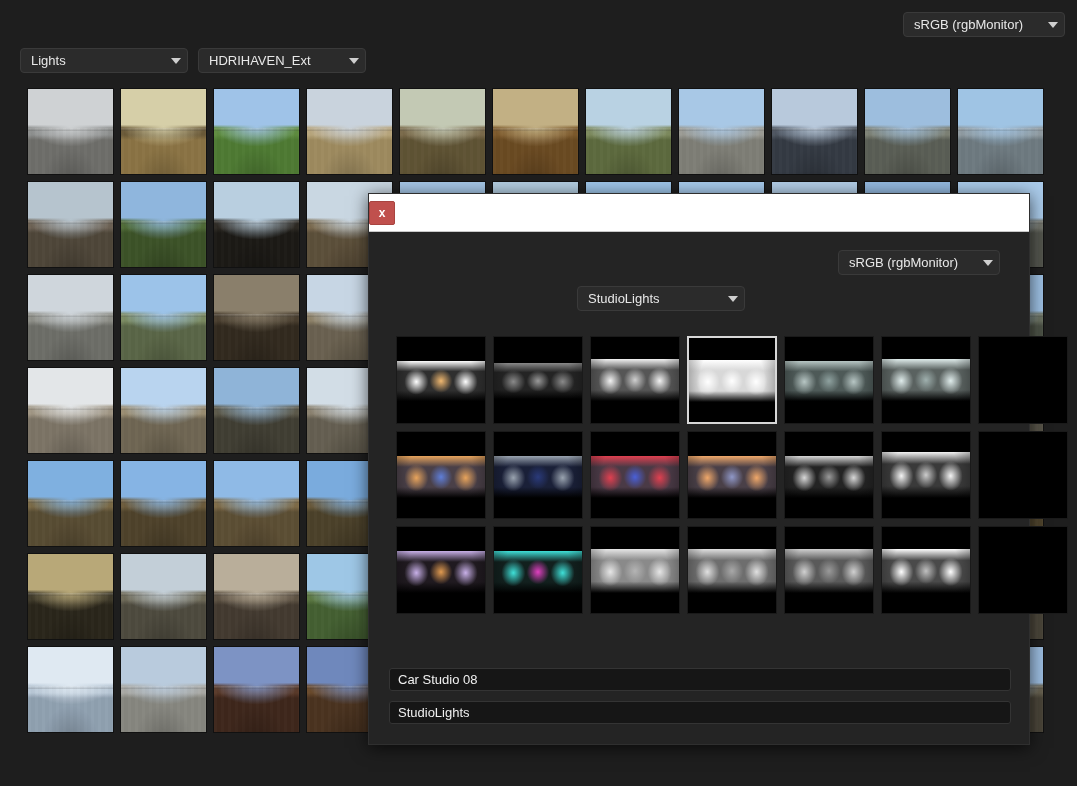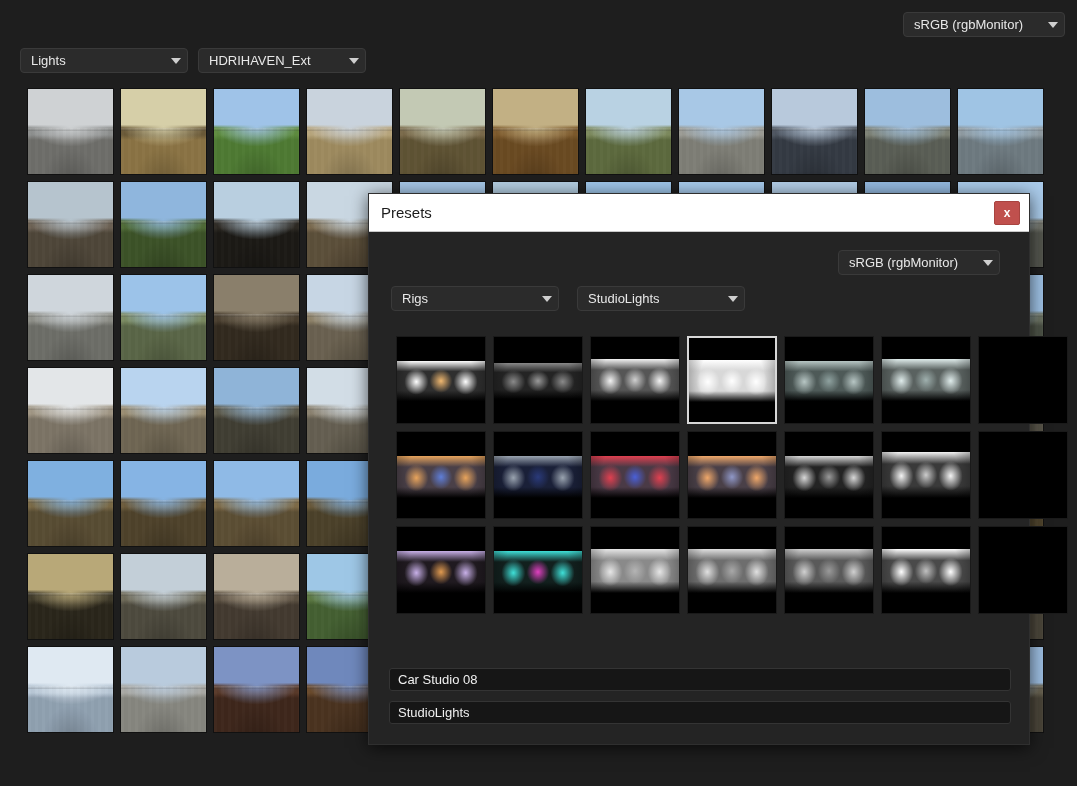--- a/index.html
+++ b/index.html
@@ -586,33 +586,28 @@
           <div class="hdri-img" style="background: radial-gradient(70% 34% at 50% 44%, rgb(156, 189, 224) 0%, rgba(255, 255, 255, 0) 70%), linear-gradient(rgb(156, 189, 224) 0%, rgb(156, 189, 224) 42%, rgb(104, 98, 80) 46%, rgb(104, 98, 80) 54%, rgb(74, 69, 57) 60%, rgb(74, 69, 57) 100%);"></div>
           <div style="position: absolute; left: 0px; right: 0px; top: 46%; height: 3px; opacity: 0.35; background: linear-gradient(rgba(255, 255, 255, 0.5), rgba(0, 0, 0, 0.4));"></div>
           <div style="position: absolute; left: 0px; right: 0px; bottom: 0px; height: 54%; opacity: 0.3; background: radial-gradient(52% 120% at 50% 118%, rgba(0, 0, 0, 0.65) 0%, rgba(0, 0, 0, 0) 62%), repeating-linear-gradient(90deg, rgba(255, 255, 255, 0.05) 0px, rgba(255, 255, 255, 0.05) 3px, rgba(0, 0, 0, 0.05) 3px, rgba(0, 0, 0, 0.05) 7px);"></div>
         </div>
       </div>
     </div>
 
   <div id="presets-dialog">
 
     <div id="dialog-titlebar">
-      <span id="dialog-title">Presets</span>
       <div id="dialog-close">x</div>
     </div>
 
     <div class="dropdown" id="dialog-colorspace">
       <span class="dd-label">sRGB (rgbMonitor)</span>
       <span class="dd-arrow"></span>
     </div>
 
-    <div class="dropdown" id="dialog-rigs">
-      <span class="dd-label">Rigs</span>
-      <span class="dd-arrow"></span>
-    </div>
 
     <div class="dropdown" id="dialog-set">
       <span class="dd-label">StudioLights</span>
       <span class="dd-arrow"></span>
     </div>
 
     <div id="preset-grid">
         <div class="preset-row" style="top: 0px; width: 679px;">
           <div class="preset-cell" title="three-point-warm-key" style="left: 0px;">
             <div class="preset-img" style="top: 24px; height: 40px; background: radial-gradient(22% 52% at 22% 52%, rgb(255, 255, 255) 0%, rgba(0, 0, 0, 0) 62%), radial-gradient(20% 46%, rgb(240, 184, 112) 0%, rgba(0, 0, 0, 0) 64%), radial-gradient(22% 52% at 78% 52%, rgb(255, 255, 255) 0%, rgba(0, 0, 0, 0) 62%), linear-gradient(rgb(255, 255, 255) 0%, rgb(47, 47, 47) 26%, rgb(47, 47, 47) 74%, rgba(0, 0, 0, 0.55) 100%);"></div>

